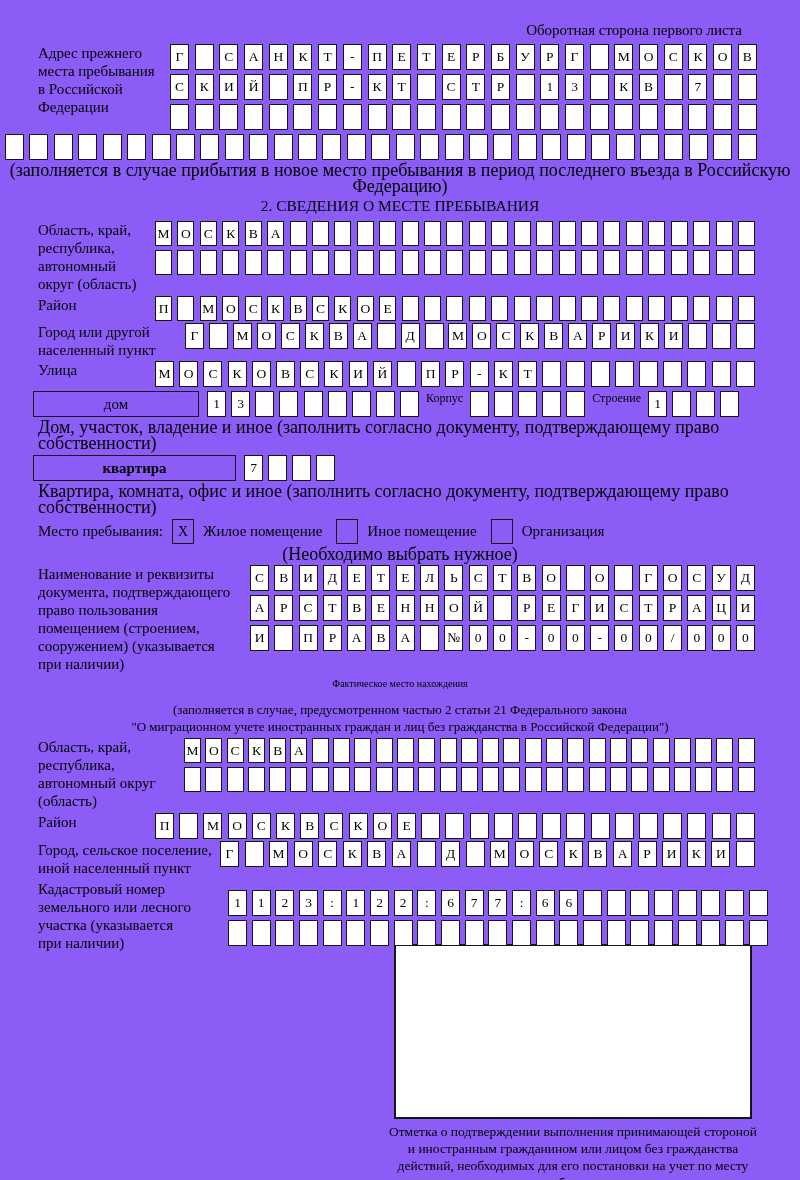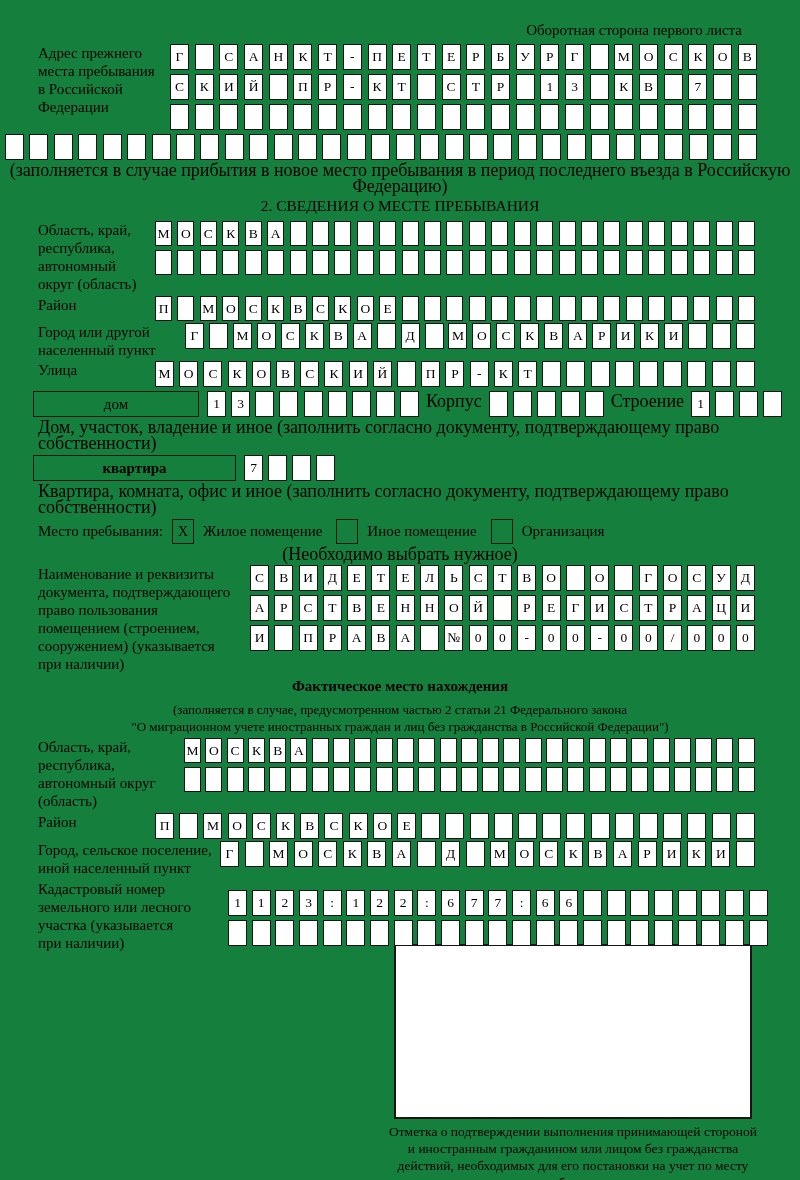--- a/index.html
+++ b/index.html
@@ -1,19 +1,19 @@
 <!DOCTYPE html>
 <html><head>
 <meta charset="utf-8">
 <style>
   html,body{margin:0;padding:0;background:#fff;}
   .page{
     position:relative;
     width:800px;height:1180px;
-    background:#15803d;color:#000;
+    background:#8b5cf6;color:#000;
     font-family:"Liberation Serif", serif;
     overflow:hidden;
     box-sizing:border-box;
     padding-top:22px;
   }
   .hdr-note{
     text-align:right;
     padding-right:58px;
     font-size:15px;
     height:18px;
@@ -52,32 +52,32 @@
   .w-korp{width:115px;}
   .w-str{width:91px;}
   .w-apt{width:91px;}
   .note{
     text-align:center;font-size:18px;margin-top:2px;line-height:16px;
   }
   .sec-title{
     text-align:center;font-weight:normal;font-size:15.5px;margin-top:3px;height:20px;
   }
   .sub-title{
-    text-align:center;font-weight:bold;font-size:15px;margin-top:5px;height:18px;
+    text-align:center;font-weight:normal;font-size:10px;margin-top:5px;height:18px;
   }
   .legal{text-align:center;font-size:13px;line-height:17px;}
   .inline-row{display:flex;margin-left:33px;margin-top:4px;}
   .bigbox{
     border:1.5px solid #161616;height:26px;box-sizing:border-box;
     display:flex;align-items:center;justify-content:center;
     font-size:15px;flex:none;
   }
   .bigbox.house{width:166px;}
   .bigbox.flat{width:203px;font-weight:bold;}
-  .small-label{font-size:18px;margin:0 7px;flex:none;}
+  .small-label{font-size:12px;margin:0 7px;flex:none;}
   .gap8{width:8px;flex:none;}
   .stay-row{display:flex;align-items:center;margin-left:38px;margin-top:4px;height:25px;font-size:15px;}
   .stay-cell{
     width:22px;height:25px;border:1.5px solid #161616;box-sizing:border-box;
     display:flex;align-items:center;justify-content:center;font-size:14px;flex:none;
   }
   .stay-row .opt-label{margin:0 14px 0 9px;}
   .stay-row .fl{margin-right:9px;}
   .mt2{margin-top:2px;} .mt3{margin-top:3px;} .mt4{margin-top:4px;}
   .stamp-box{

